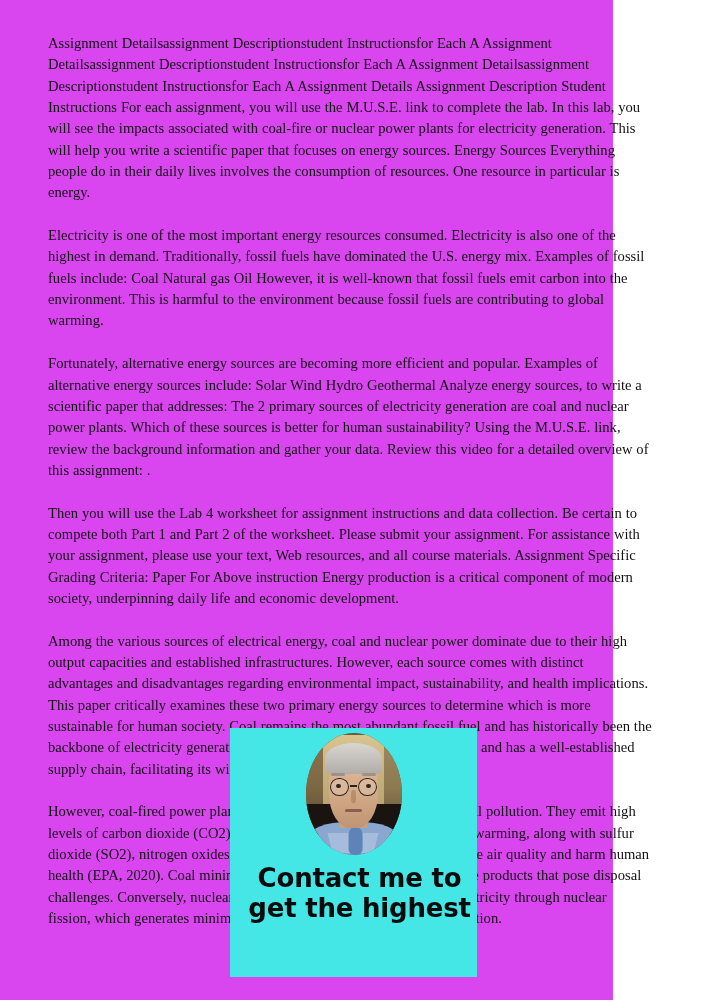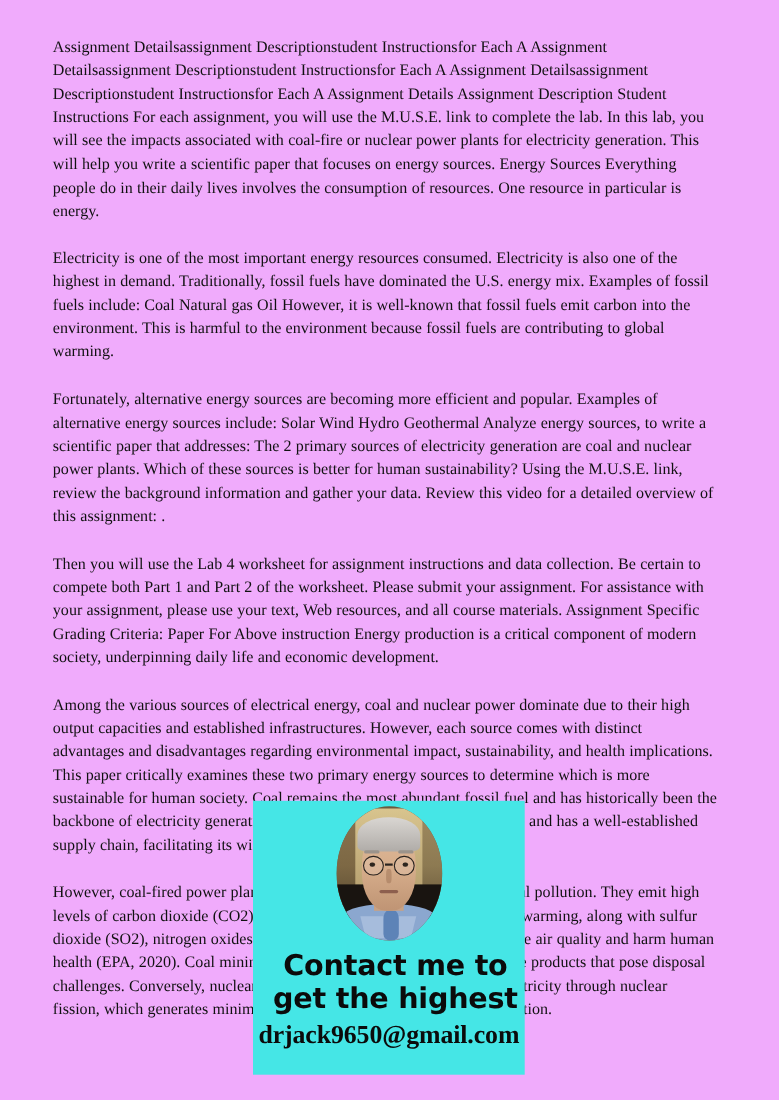--- a/index.html
+++ b/index.html
@@ -13,23 +13,23 @@
     position: relative;
     overflow: hidden;
     font-family: "Liberation Serif", "DejaVu Serif", serif;
     color: #000000;
   }
 
   #document-page {
     position: absolute;
     left: 0;
     top: 0;
-    width: 708px;
+    width: 613px;
     height: 1000px;
-    background: #f0abfc;
+    background: #d946ef;
   }
 
   #document-body {
     position: absolute;
     left: 48px;
     top: 33px;
     width: 604px;
   }
 
   .doc-paragraph {
@@ -215,18 +215,17 @@
       <div class="av-bridge"></div>
       <div class="av-eye-l"></div>
       <div class="av-eye-r"></div>
       <div class="av-nose"></div>
       <div class="av-mouth"></div>
     </div>
 
     <div id="contact-lines">
       <span class="contact-line">Contact me to</span>
       <span class="contact-line">get the highest</span>
-      <span id="contact-email">drjack9650@gmail.com</span>
     </div>
 
   </div>
 
 </div>
 
 </body></html>

